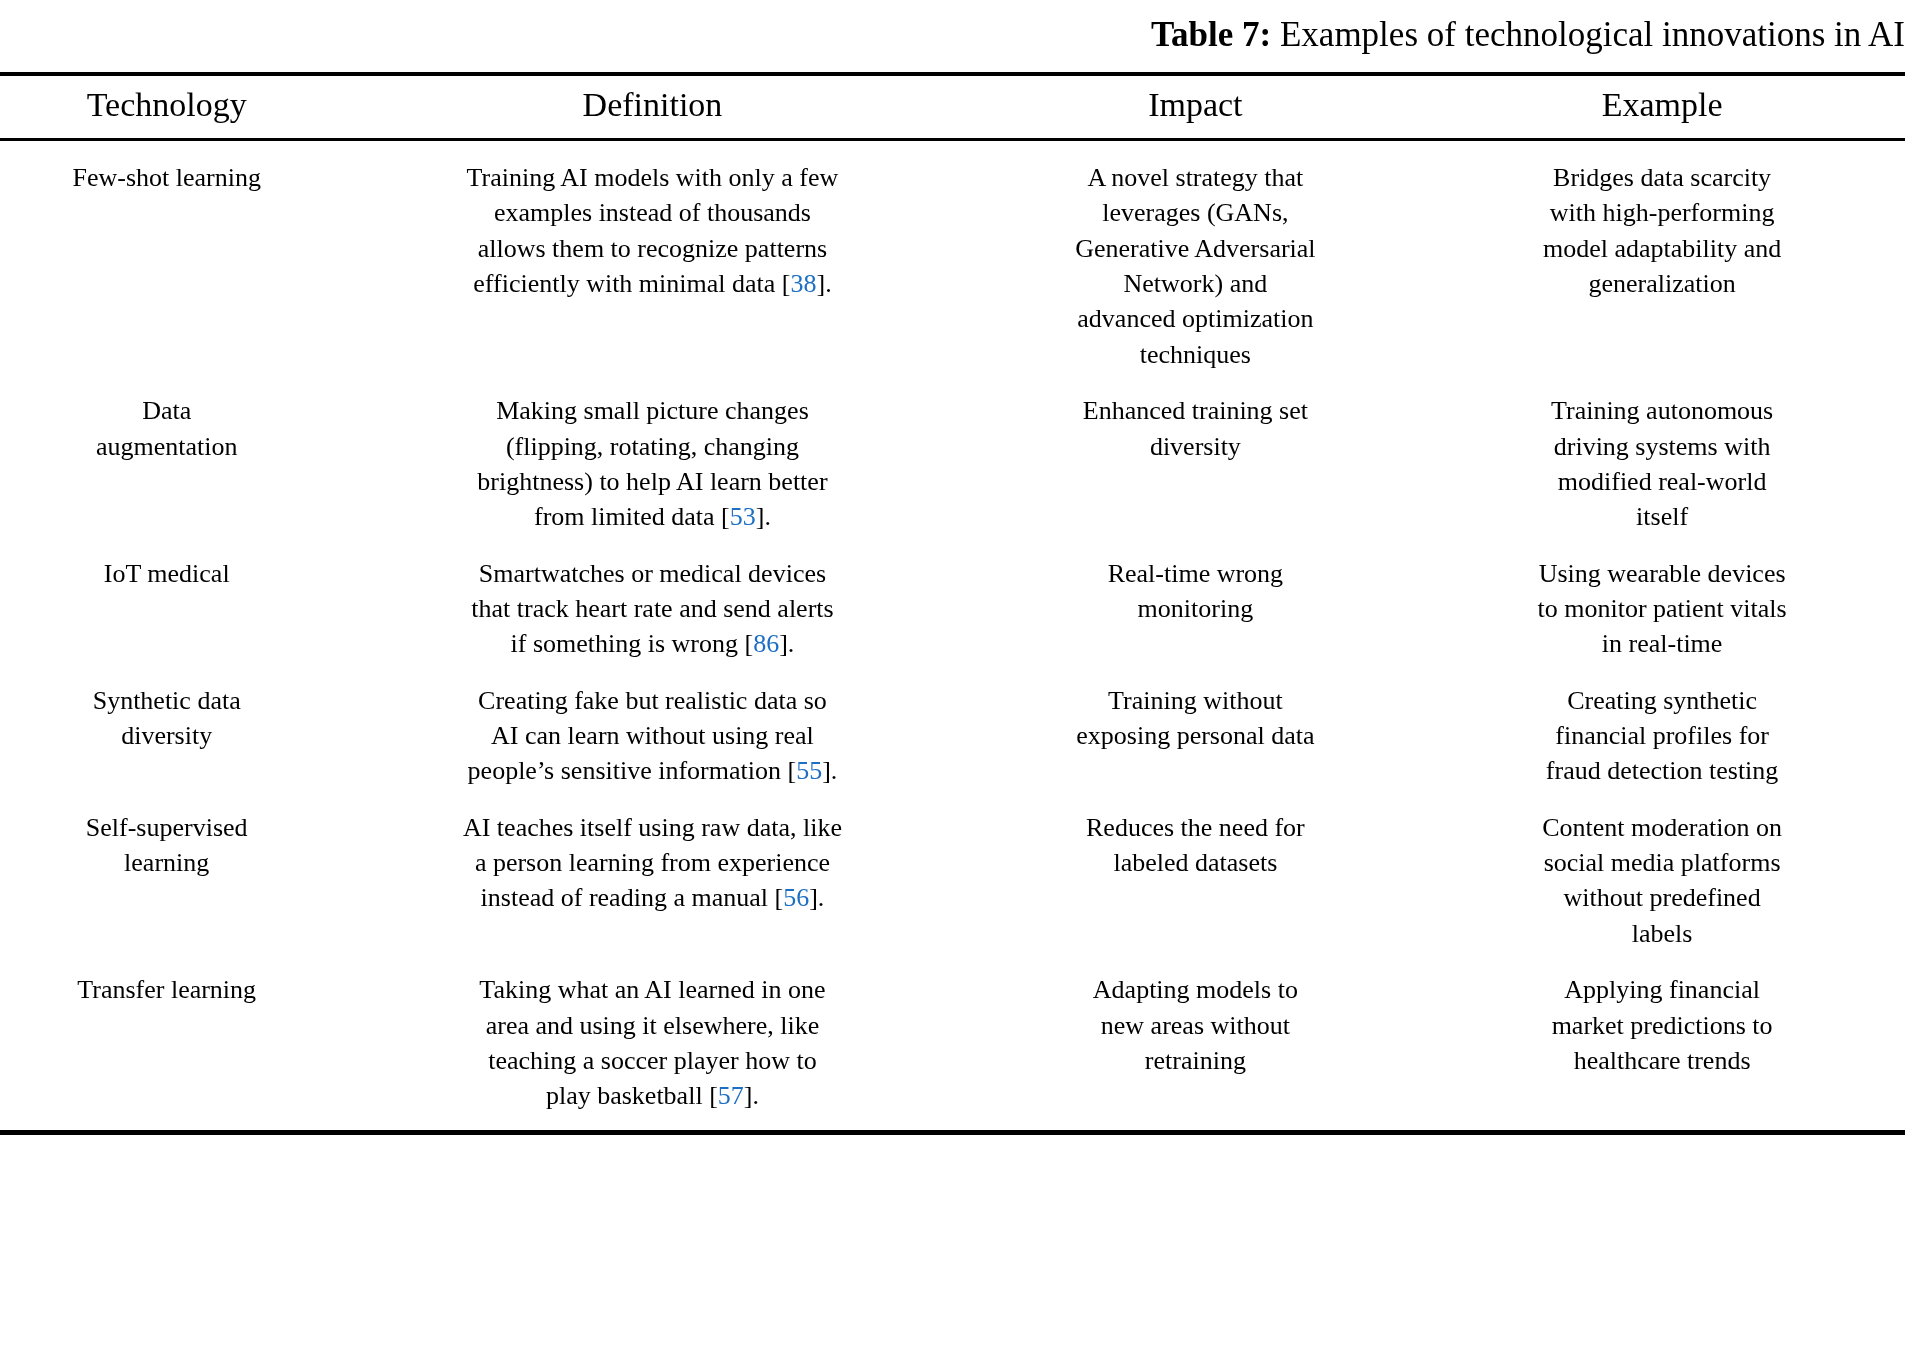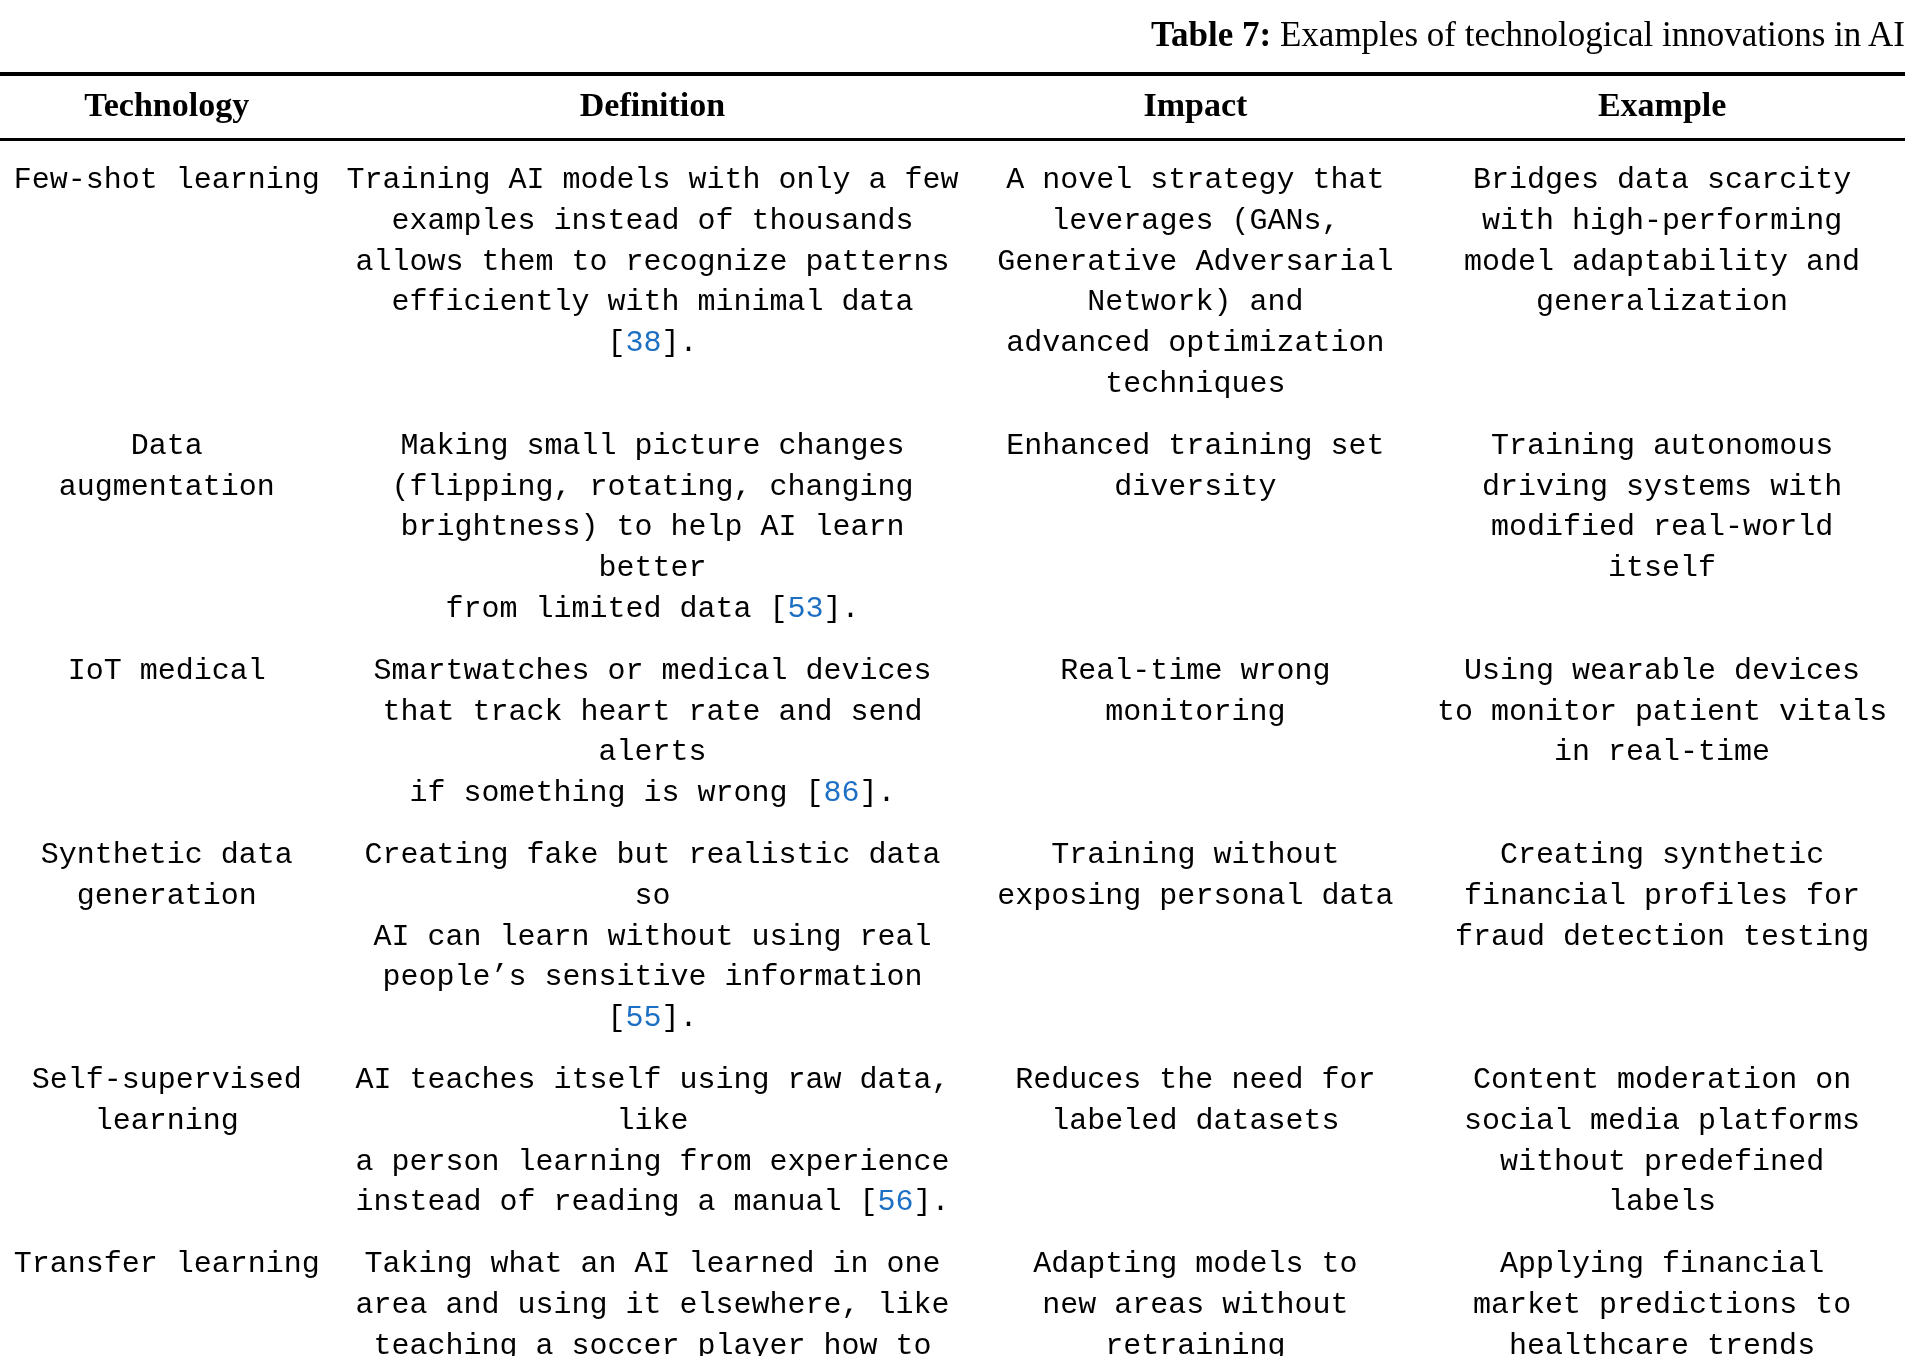--- a/index.html
+++ b/index.html
@@ -29,32 +29,31 @@
     border-top:4px solid var(--rule);
     border-bottom:5px solid var(--rule);
     table-layout:fixed;
   }
   col.c-tech{width:17.5%;}
   col.c-def{width:33.5%;}
   col.c-imp{width:23.5%;}
   col.c-ex{width:25.5%;}
   thead th{
     border-bottom:3px solid var(--rule);
-    font-weight:bold;
+    font-weight:normal;
     font-size:34px;
     padding:10px 6px 14px 6px;
     text-align:center;
   }
   tbody td{
     vertical-align:top;
     text-align:center;
-    font-size:30px;
+    font-size:26px;
     line-height:1.36;
     padding:19px 8px 2px 8px;
-    font-family:Liberation Mono, monospace;
   }
   tbody tr:last-child td{padding-bottom:16px;}
   .pre{white-space:pre-line;}
   .cite{color:var(--cite);cursor:pointer;}
 </style>
 </head>
 <body>
 
 <div class="caption">
   <span class="cap-label">Table 7:</span><span> Examples of technological innovations in AI</span>
@@ -113,21 +112,21 @@
 that track heart rate and send alerts
 if something is wrong</span><span> [</span><span class="cite">86</span><span>].</span></td>
         <td><span class="pre">Real-time wrong
 monitoring</span></td>
         <td><span class="pre">Using wearable devices
 to monitor patient vitals
 in real-time</span></td>
       </tr>
       <tr>
         <td><span class="pre">Synthetic data
-generation</span></td>
+diversity</span></td>
         <td><span class="pre">Creating fake but realistic data so
 AI can learn without using real
 people’s sensitive information</span><span> [</span><span class="cite">55</span><span>].</span></td>
         <td><span class="pre">Training without
 exposing personal data</span></td>
         <td><span class="pre">Creating synthetic
 financial profiles for
 fraud detection testing</span></td>
       </tr>
       <tr>

